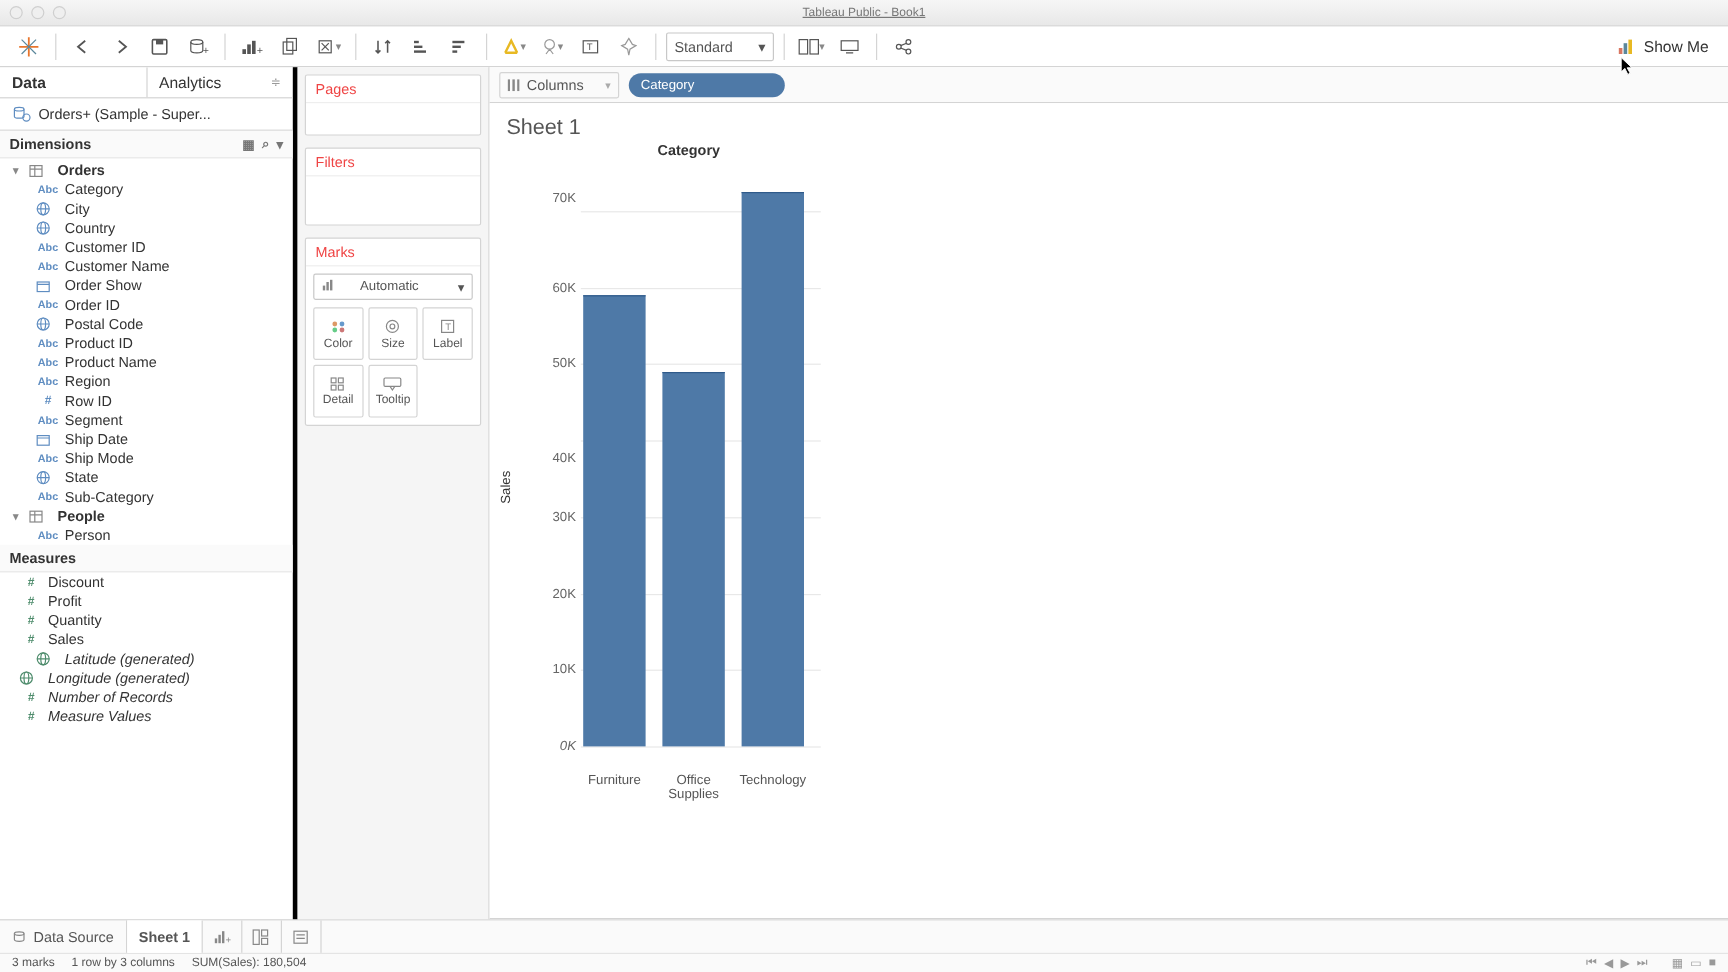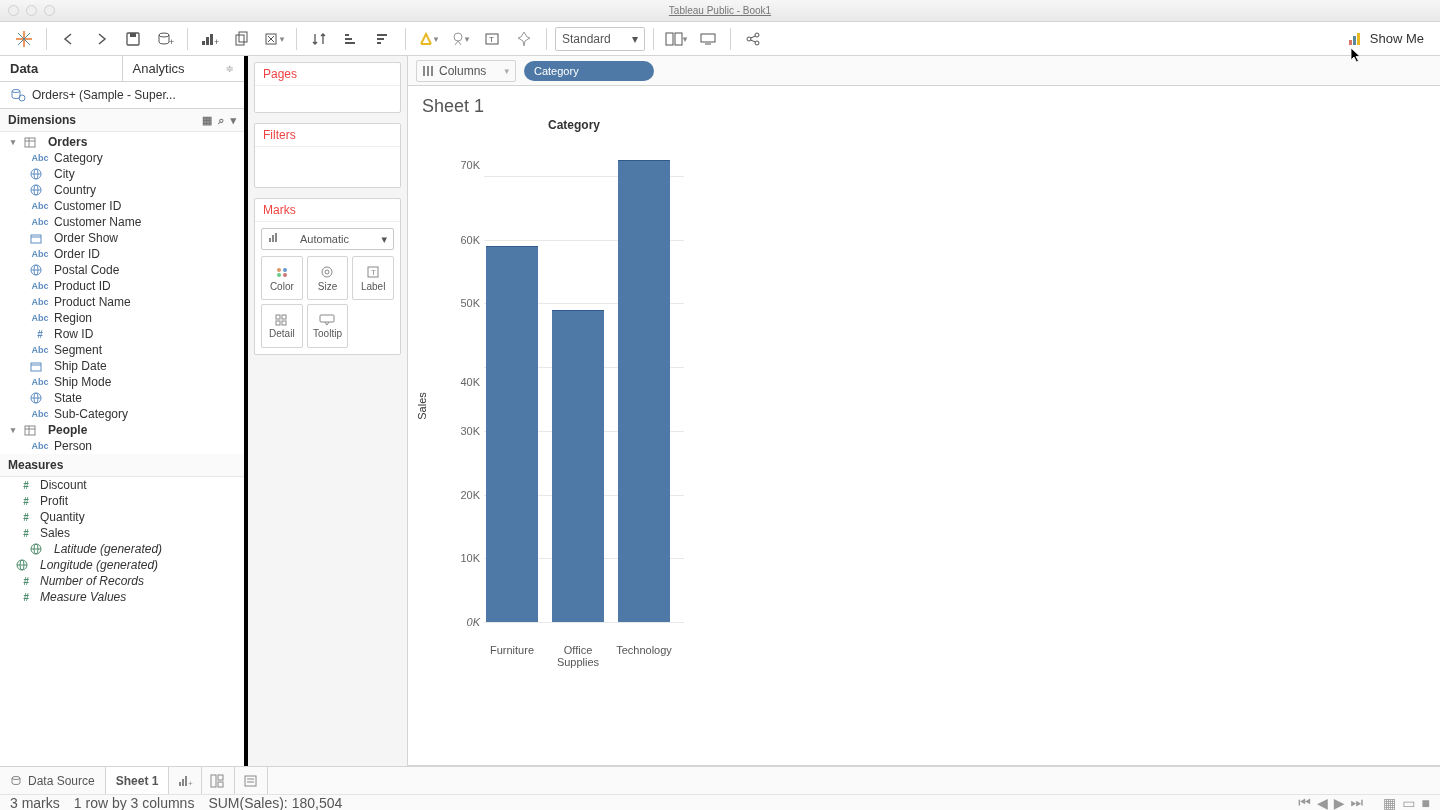--- a/index.html
+++ b/index.html
@@ -181,21 +181,21 @@
     display: flex; align-items: center;
     background: #fafafa;
     font-size: 12px;
   }
   .btab {
     height: 100%; display: flex; align-items: center; padding: 0 10px;
     border-right: 1px solid #d4d4d4; color: #555; gap: 6px;
   }
   .btab.active { background: #fff; font-weight: 600; }
   .status {
-    height: 16px; font-size: 14px; color: #555;
+    height: 16px; font-size: 10px; color: #555;
     display: flex; align-items: center; gap: 14px; padding: 0 10px;
     border-top: 1px solid #e4e4e4; background: #fafafa;
     justify-content: flex-start;
   }
   .status .right { margin-left: auto; display: flex; gap: 6px; align-items: center; color: #999; }
 
   
   .chart {
     position: relative; width: 280px; height: 560px; margin-left: 6px;
   }

